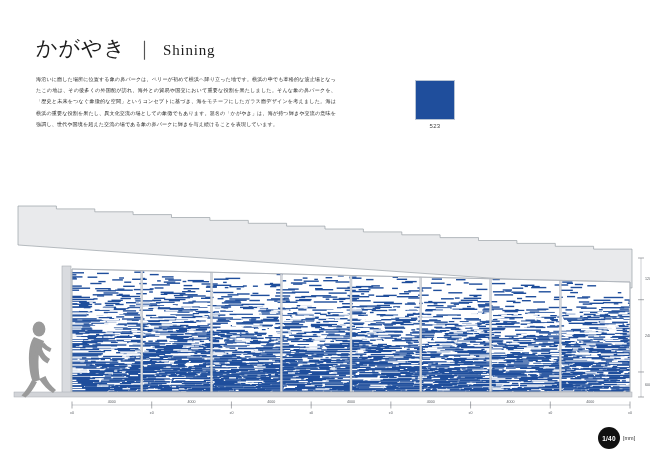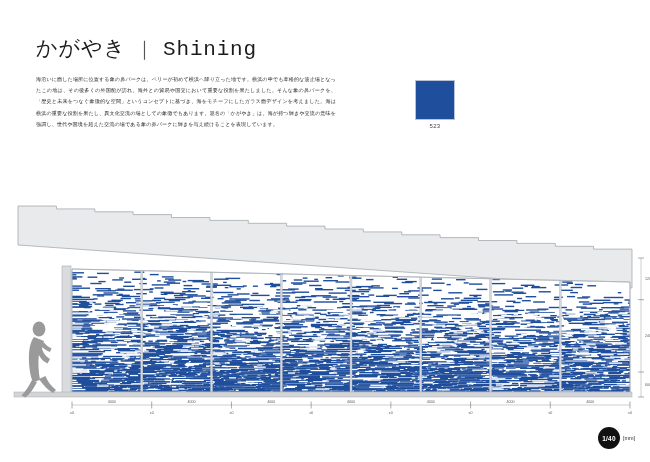--- a/index.html
+++ b/index.html
@@ -15,21 +15,21 @@
 
   
   .title-row{
     position:absolute;left:36px;top:28px;
     display:flex;align-items:baseline;gap:0;
     font-size:21px;font-weight:400;letter-spacing:.5px;
     color:#1c1c1c;white-space:nowrap;margin-top:6px;
   }
   .title-jp{font-family:"DejaVu Sans",sans-serif;font-size:21px;letter-spacing:1px;}
   .title-sep{display:inline-block;padding:0 9px;color:#555;font-weight:300;font-size:19px;}
-  .title-en{font-family:Liberation Mono, monospace;font-size:21px;letter-spacing:.8px;}
+  .title-en{font-family:Liberation Serif, serif;font-size:15px;letter-spacing:.8px;}
 
   
   .body-copy{
     position:absolute;left:36px;top:74px;width:300px;
     font-family:"DejaVu Sans",sans-serif;
     font-size:5.1px;line-height:11.2px;
     color:#262626;text-align:justify;
     letter-spacing:.1px;
   }
   .body-copy p{margin:0;}

